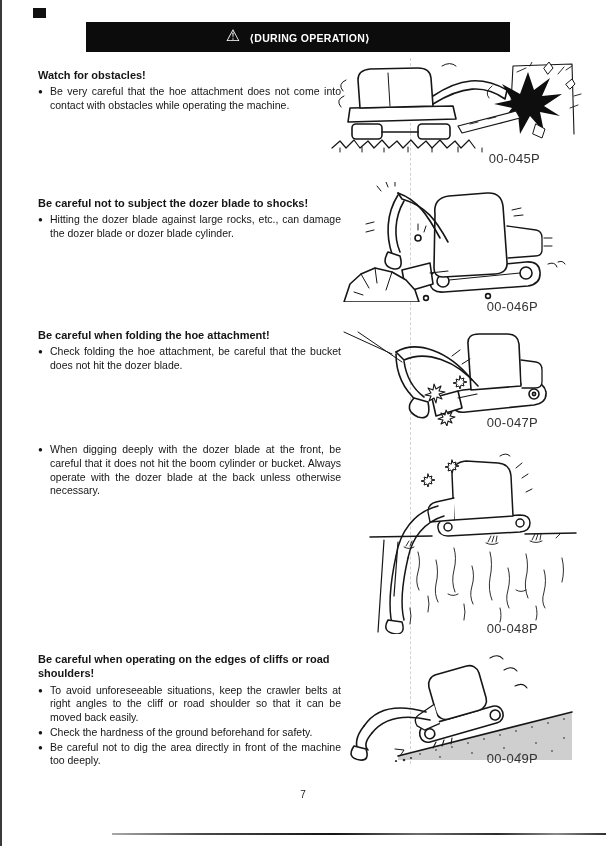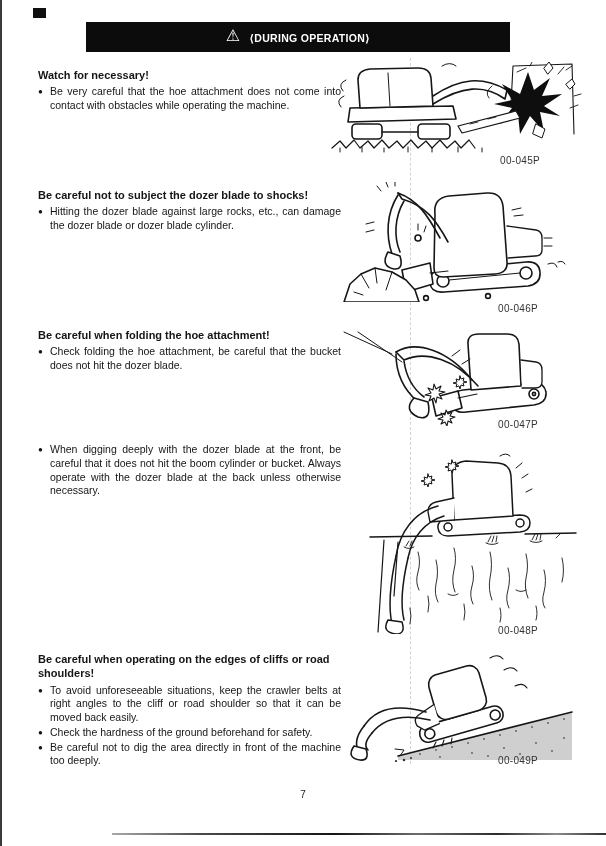--- a/index.html
+++ b/index.html
@@ -34,41 +34,41 @@
   .section-text{position:absolute;left:38px;width:303px;}
   .section-heading{font-size:11px;font-weight:bold;margin:0 0 3px 0;line-height:1.3;}
   .section-heading.nowrap{white-space:nowrap;}
   .bullet-item{display:flex;font-size:10.5px;line-height:1.31;margin:0 0 1px 0;}
   .bullet-glyph{flex:none;width:12px;font-size:8px;line-height:13px;}
   .bullet-text{flex:1;text-align:justify;}
 
   
   .figure{position:absolute;}
   .figure svg{display:block;width:100%;height:auto;}
-  .fig-caption{position:absolute;right:42px;bottom:0;font-size:10px;color:#333;letter-spacing:.3px;}
+  .fig-caption{position:absolute;right:42px;bottom:0;font-size:13px;color:#333;letter-spacing:.3px;}
 
   .page-number{position:absolute;left:0;top:789px;width:606px;text-align:center;font-size:10px;color:#222;}
 </style>
 </head>
 <body>
 
 <div class="page">
 
   <div class="left-edge-line"></div>
   <div class="top-left-blob"></div>
   <div class="fold-line"></div>
   <div class="bottom-scan-line"></div>
 
   <div class="header-bar">
     <span class="header-warning">⚠</span>
     <span class="header-subtitle">⟨DURING OPERATION⟩</span>
   </div>
 
   <div class="section-text" style="top:68px">
-    <div class="section-heading nowrap">Watch for necessary!</div>
+    <div class="section-heading nowrap">Watch for obstacles!</div>
     <div class="bullet-item">
       <span class="bullet-glyph">●</span>
       <span class="bullet-text">Be very careful that the hoe attachment does not come into contact with obstacles while operating the machine.</span>
     </div>
   </div>
 
   <div class="figure" style="left:330px;top:62px;width:252px;height:104px">
     <svg viewBox="0 0 252 92">
       <g fill="none" stroke="#161616" stroke-width="1.6" stroke-linecap="round" stroke-linejoin="round">
 
@@ -95,21 +95,21 @@
 
         <path fill="#fff" stroke-width="1.2" d="M128,64 L186,49 L190,56 L132,71 Z"></path>
         <path stroke-width="0.9" d="M140,62 l8,-2 M158,57 l8,-2"></path>
         <path fill="#fff" stroke-width="1" d="M206,62 l9,5 -3,9 -9,-4 Z M214,6 l5,-6 4,6 -5,6 Z M236,22 l6,-5 3,5 -5,5 Z"></path>
         <path stroke-width="0.9" d="M200,4 l3,-6 M228,12 l6,-7 M244,34 l7,-2 M162,24 q-8,6 -3,12"></path>
       </g>
     </svg>
     <div class="fig-caption">00-045P</div>
   </div>
 
-  <div class="section-text" style="top:188px">
+  <div class="section-text" style="top:196px">
     <div class="section-heading nowrap">Be careful not to subject the dozer blade to shocks!</div>
     <div class="bullet-item">
       <span class="bullet-glyph">●</span>
       <span class="bullet-text">Hitting the dozer blade against large rocks, etc., can damage the dozer blade or dozer blade cylinder.</span>
     </div>
   </div>
 
   <div class="figure" style="left:340px;top:182px;width:240px;height:132px">
     <svg viewBox="0 0 240 120">
       <g fill="none" stroke="#161616" stroke-width="1.6" stroke-linecap="round" stroke-linejoin="round">

